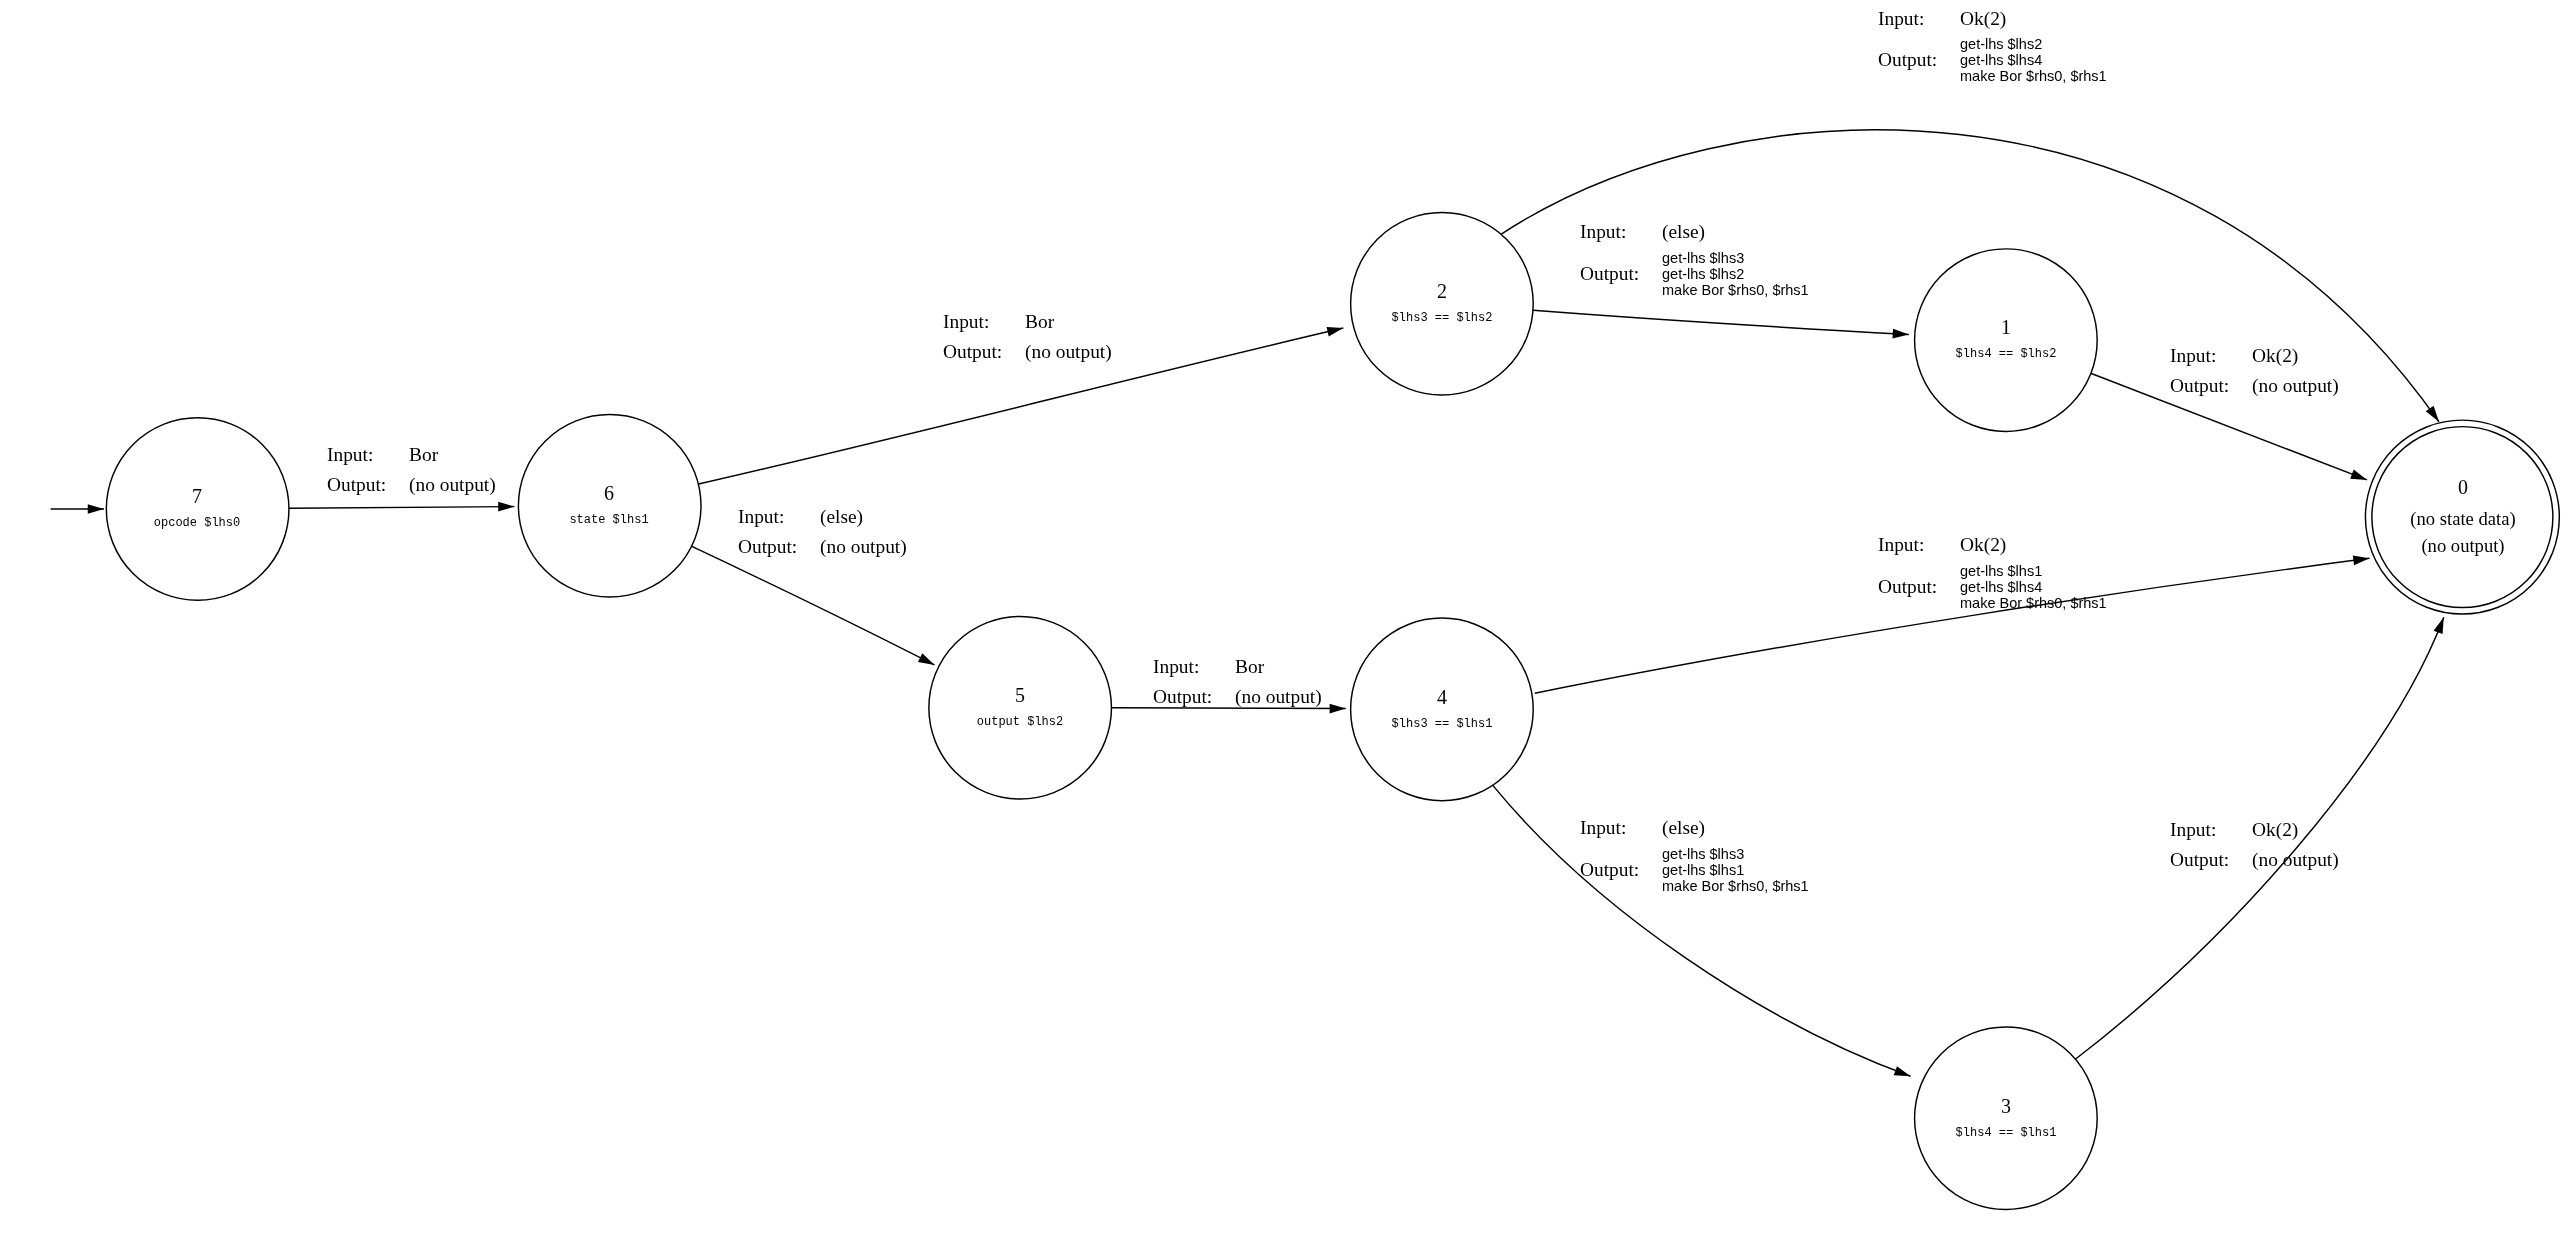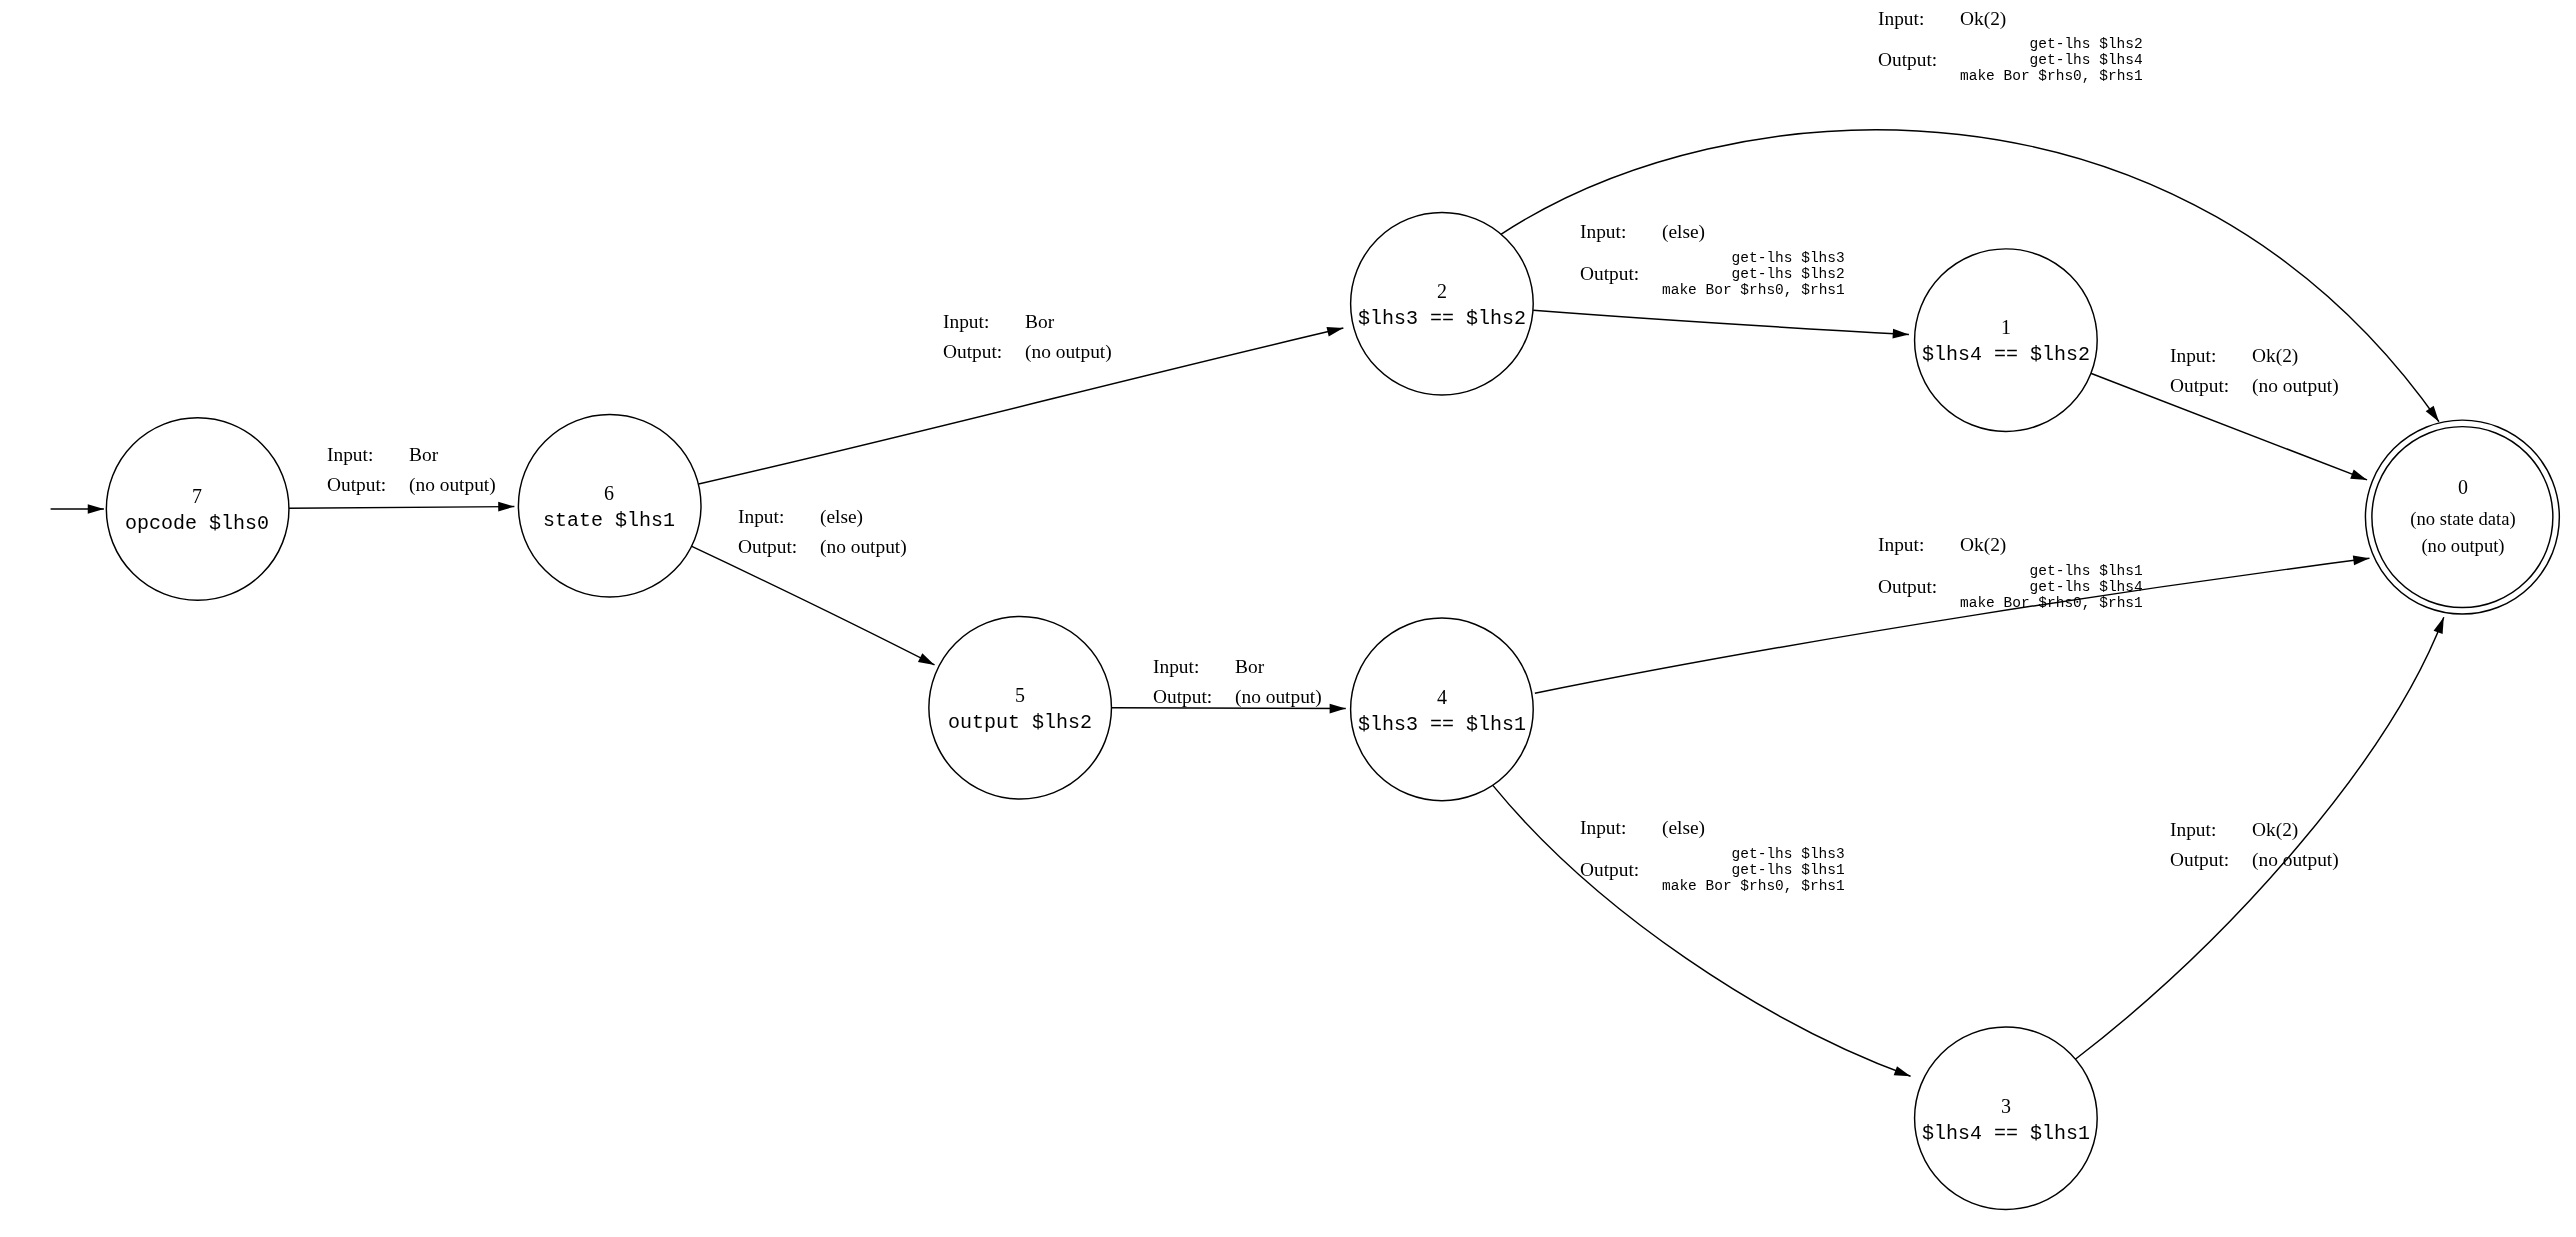--- a/index.html
+++ b/index.html
@@ -5,28 +5,28 @@
   * { margin:0; padding:0; box-sizing:border-box; }
   html,body { background:#ffffff; }
   body { font-family:"Liberation Serif", serif; color:#000; }
   .canvas { position:relative; width:2576px; height:1237px; background:#ffffff; overflow:hidden; }
   svg.graph { position:absolute; left:0; top:0; }
   .node-circle { fill:#ffffff; stroke:#000000; stroke-width:1.8; }
   .edge { fill:none; stroke:#000000; stroke-width:1.8; }
 
   .node-label { position:absolute; transform:translate(-50%,-50%); text-align:center; white-space:nowrap; }
   .nid  { font-size:20px; line-height:24px; margin-bottom:5.7px; }
-  .nsub { font-family:"Liberation Mono", monospace; font-size:20px; line-height:19.4px; }
+  .nsub { font-family:"Liberation Mono", monospace; font-size:12px; line-height:19.4px; }
   .nsub-serif { font-family:"Liberation Serif", serif; font-size:18.6px; line-height:27.5px;text-align:center; }
 
   .edge-label { position:absolute; font-size:19.4px; white-space:nowrap; }
   .erow { display:flex; align-items:center; margin-bottom:5.7px; min-height:24px; }
   .ekey { width:82px; flex:none; }
   .eval { }
-  .ecode { font-family:Liberation Mono, monospace; font-size:14.5px; line-height:16px; text-align:right; }
+  .ecode { font-family:Liberation Sans, sans-serif; font-size:14.5px; line-height:16px; text-align:left; }
 </style>
 </head>
 <body>
 
 <div class="canvas">
 
   <svg class="graph" width="2576" height="1237" viewBox="0 0 3187 1531">
     <defs>
       <marker id="arrowhead" markerUnits="userSpaceOnUse" markerWidth="24" markerHeight="16" refX="22" refY="8" orient="auto">
         <path d="M2,2 L22,8 L2,14 Z" fill="#000000"></path>

